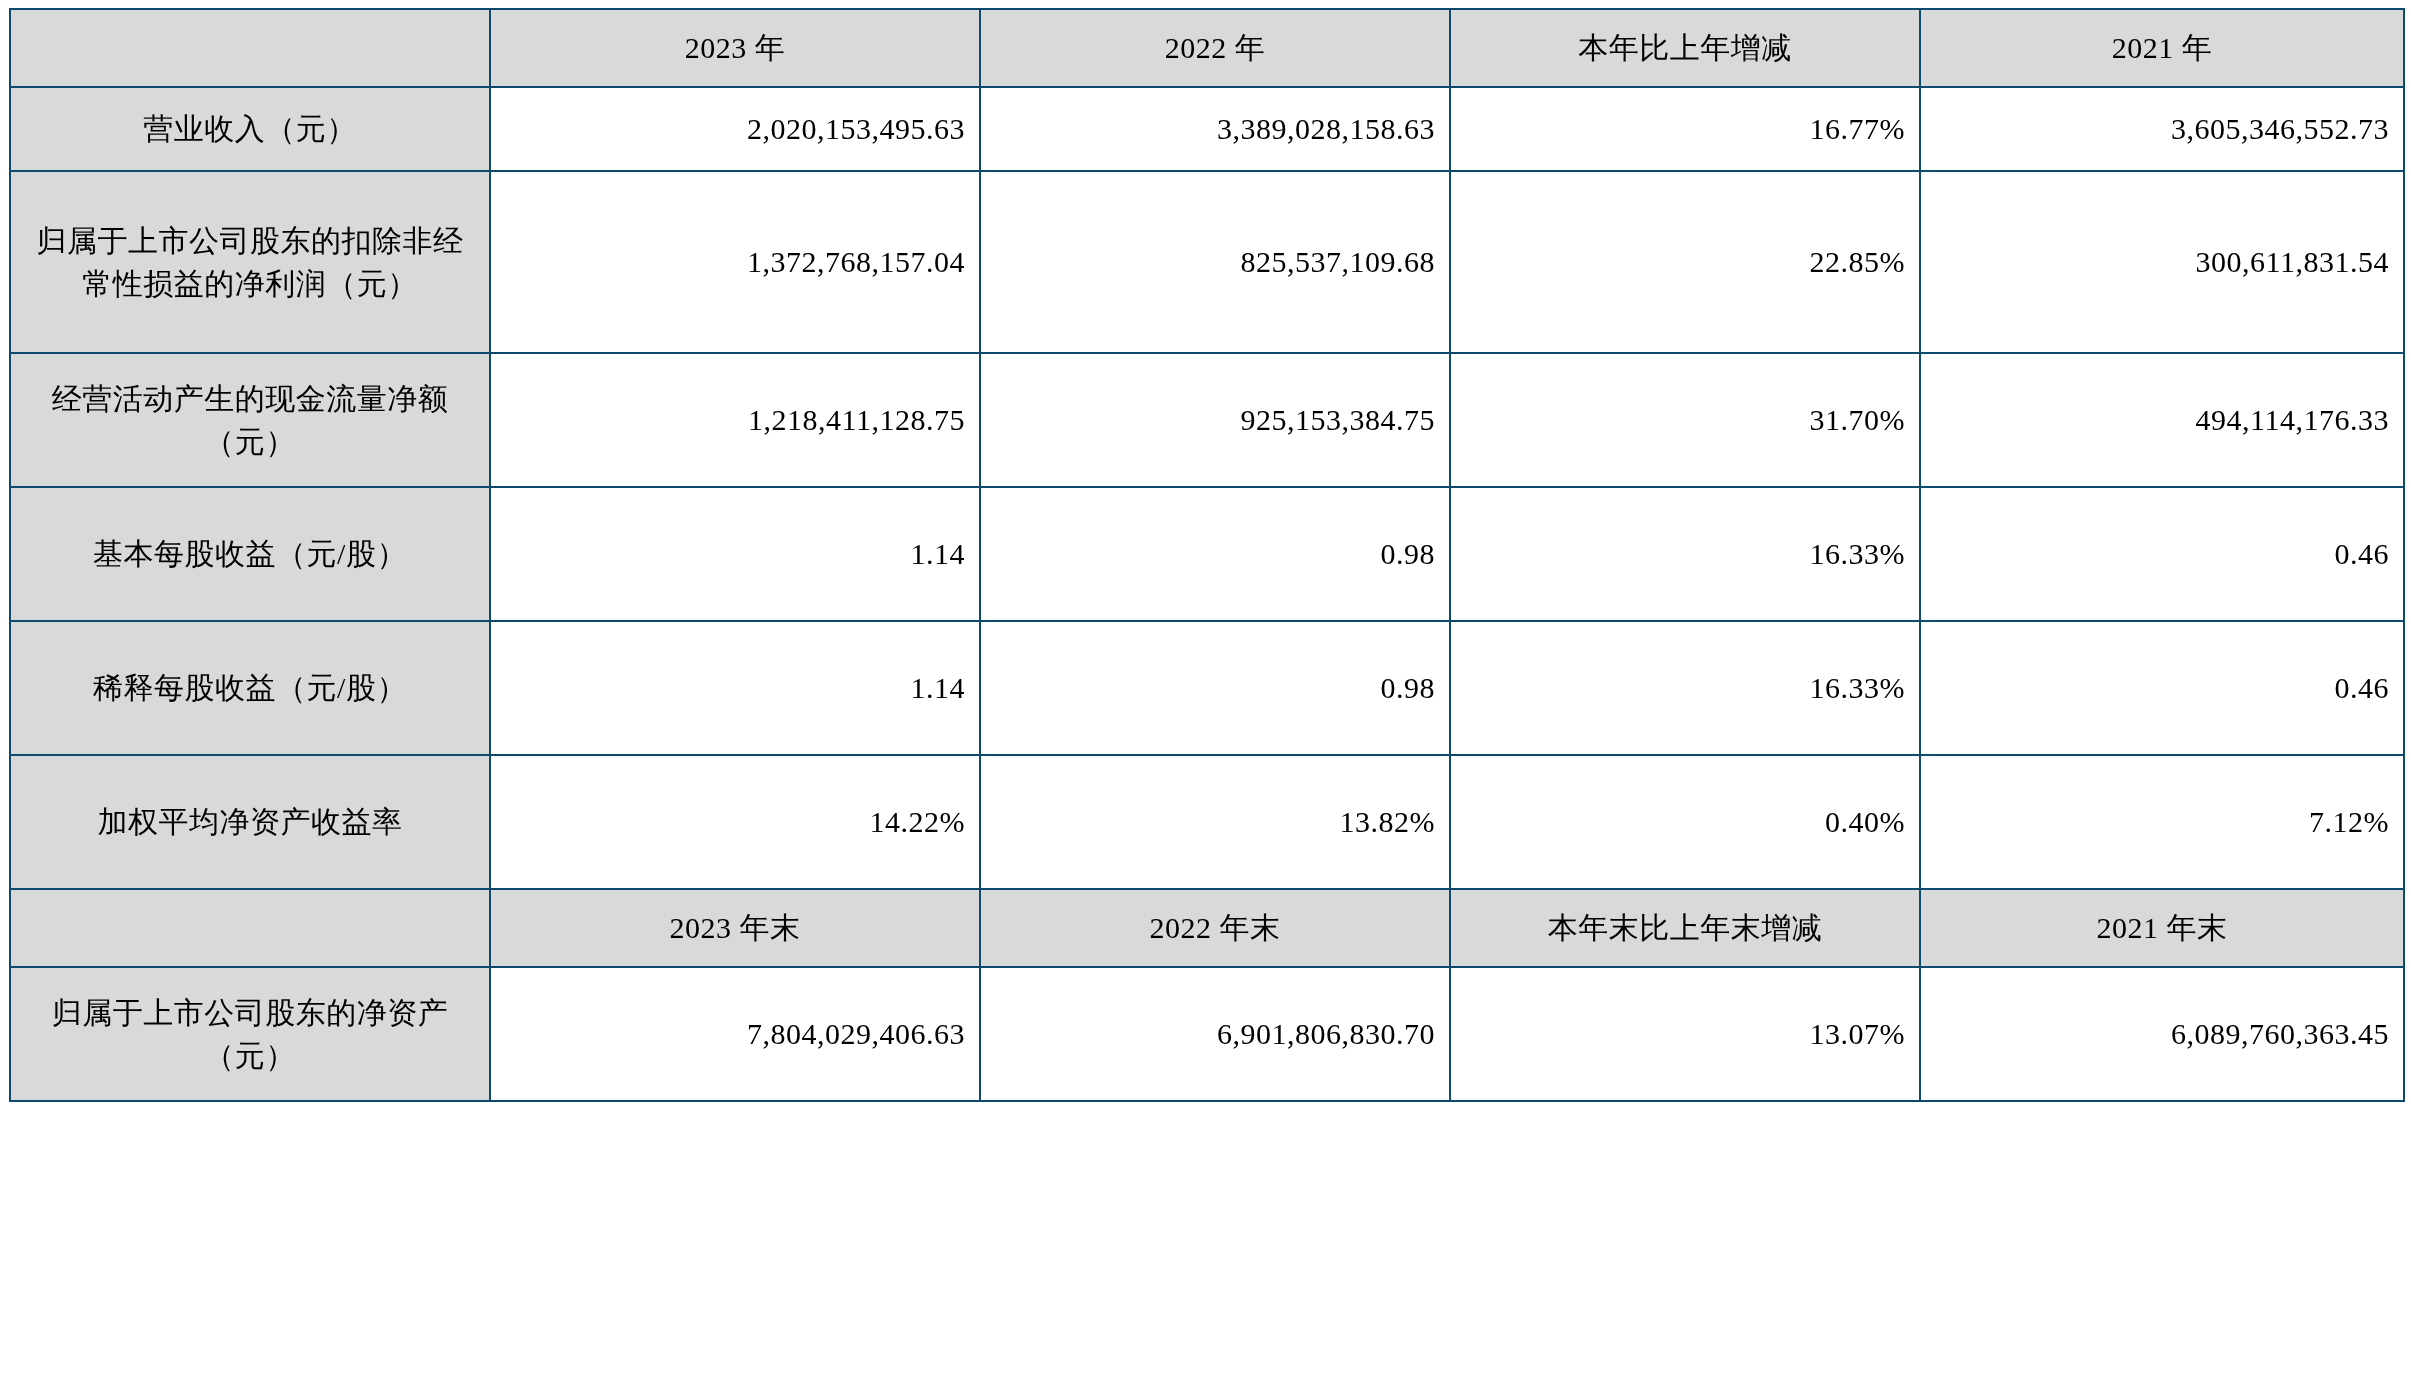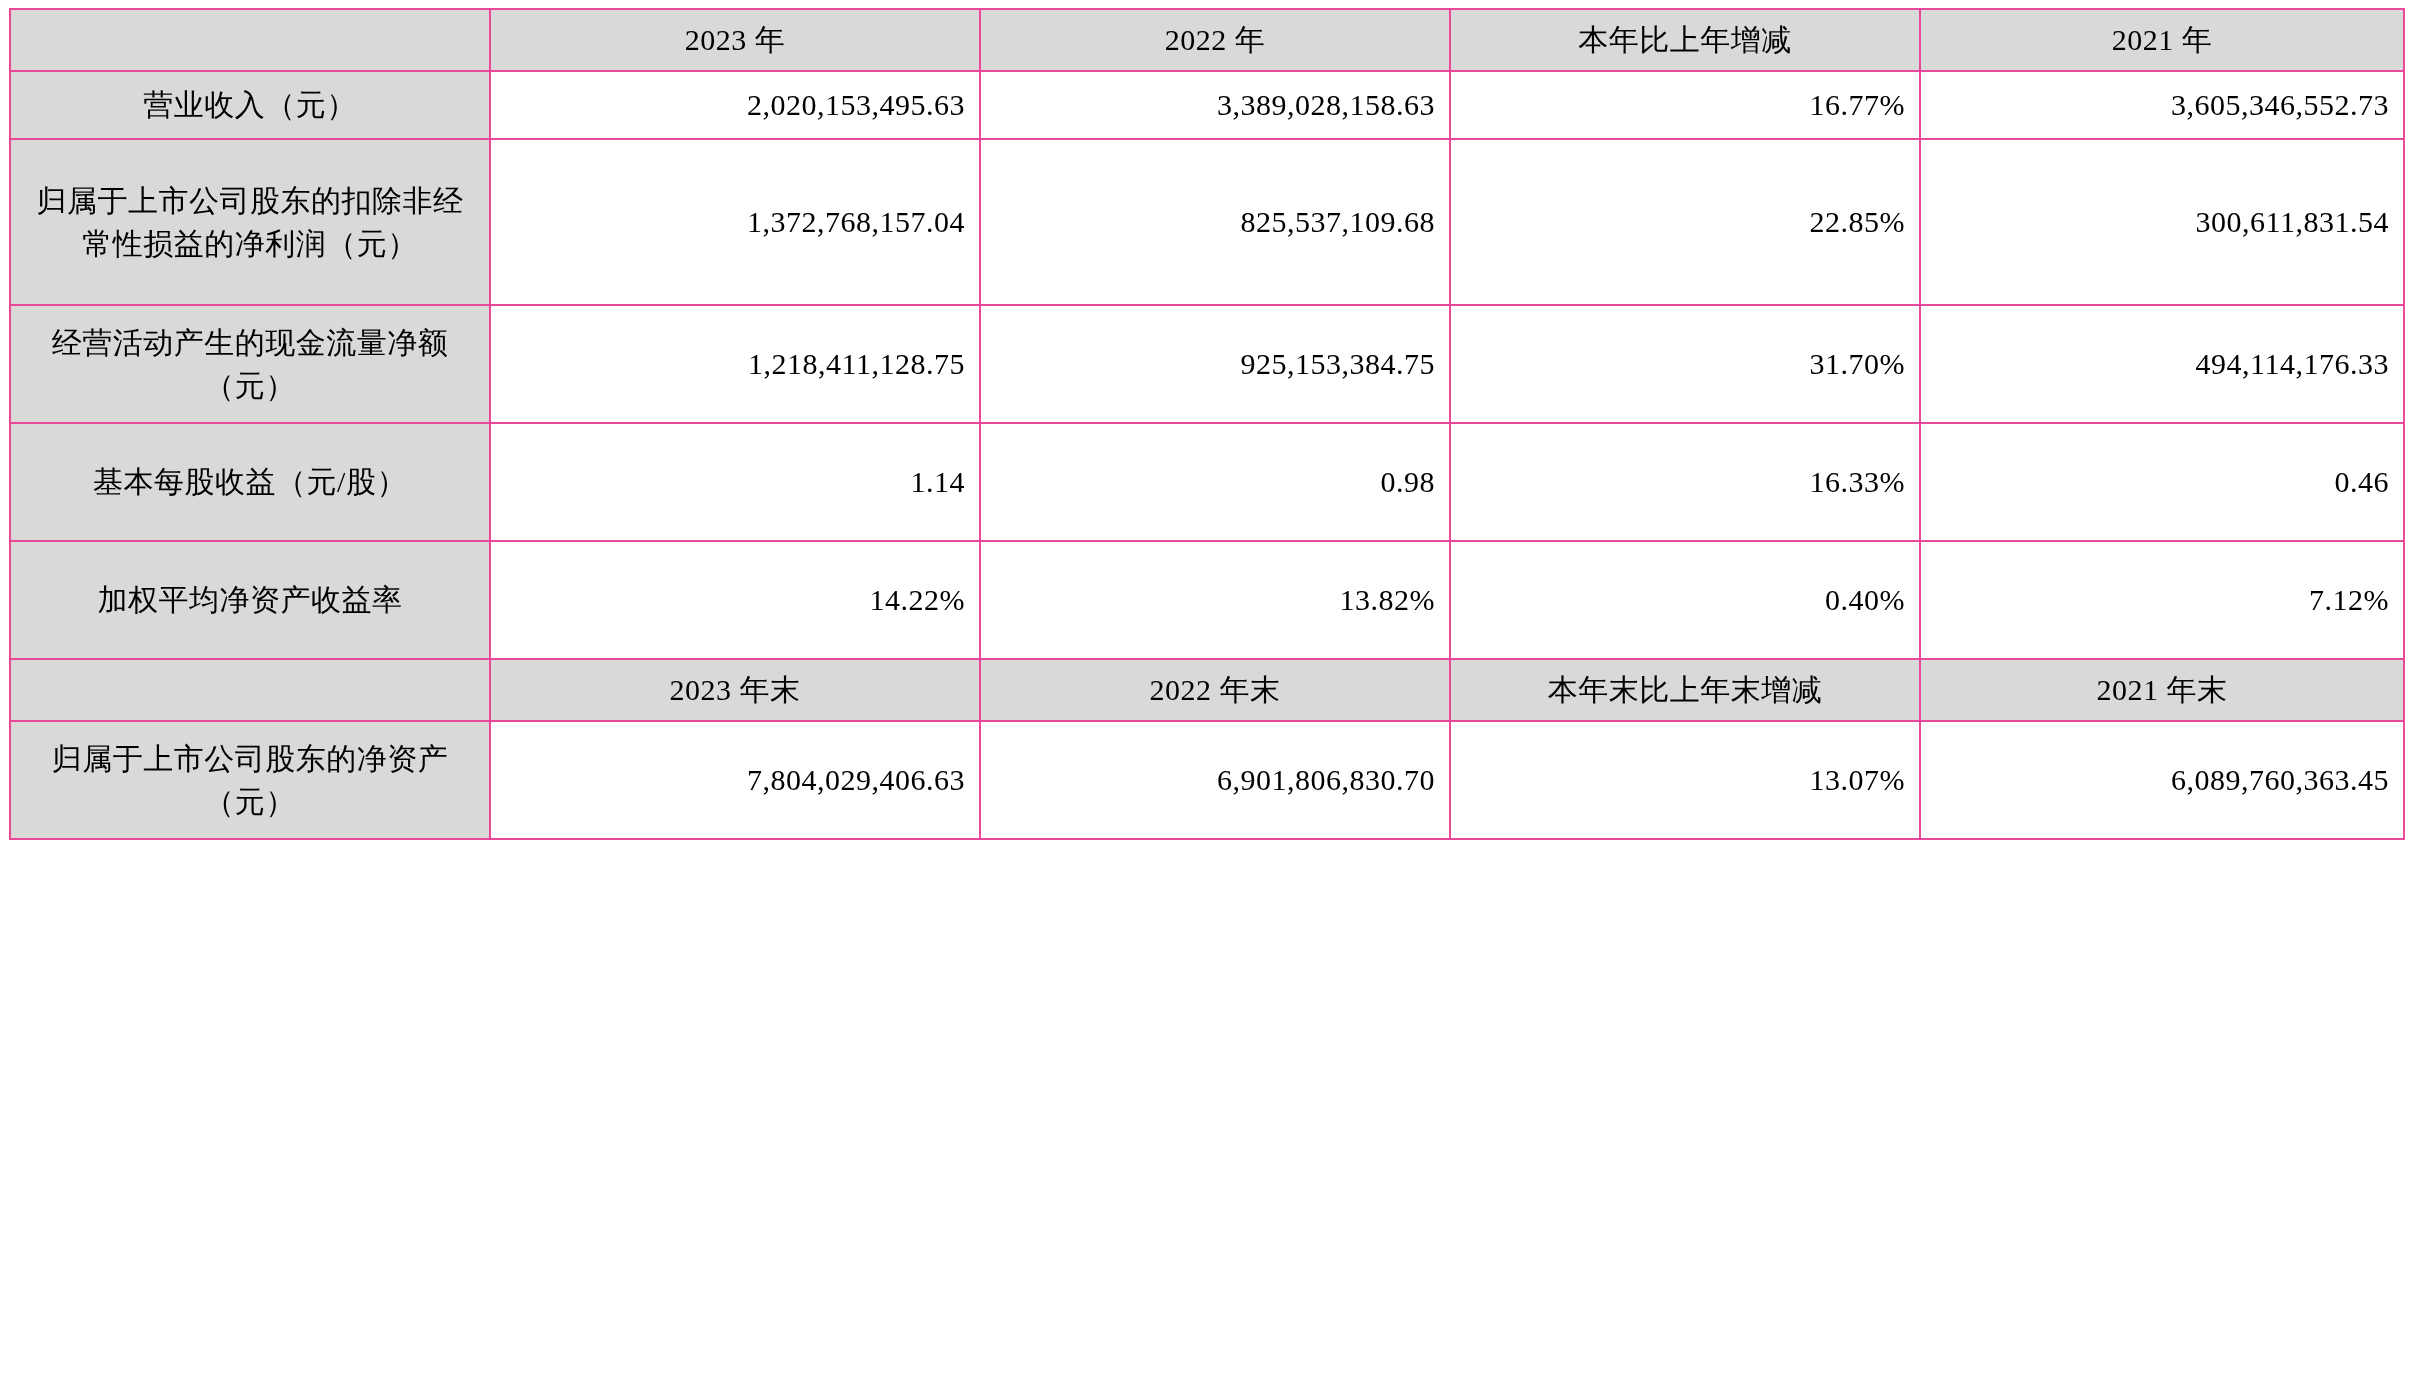--- a/index.html
+++ b/index.html
@@ -27,22 +27,22 @@
     margin-left: 9px;
     margin-top: 8px;
   }
   table.fin-table col.c-label { width: 480px; }
   table.fin-table col.c-y1 { width: 490px; }
   table.fin-table col.c-y2 { width: 470px; }
   table.fin-table col.c-chg { width: 470px; }
   table.fin-table col.c-y3 { width: 484px; }
 
   table.fin-table td {
-    border: 2px solid #ec4899;
-    padding: 2px 14px;
+    border: 2px solid #0c4a6e;
+    padding: 10px 14px;
     font-size: 30px;
     line-height: 1.45;
     vertical-align: middle;
     letter-spacing: 0.5px;
   }
   td.label-cell {
     background: #d9d9d9;
     text-align: center;
     padding-left: 18px;
     padding-right: 10px;
@@ -113,20 +113,27 @@
       </tr>
 
       <tr class="tall-2">
         <td class="label-cell">基本每股收益（元/股）</td>
         <td class="num-cell">1.14</td>
         <td class="num-cell">0.98</td>
         <td class="num-cell">16.33%</td>
         <td class="num-cell">0.46</td>
       </tr>
 
+      <tr class="tall-2">
+        <td class="label-cell">稀释每股收益（元/股）</td>
+        <td class="num-cell">1.14</td>
+        <td class="num-cell">0.98</td>
+        <td class="num-cell">16.33%</td>
+        <td class="num-cell">0.46</td>
+      </tr>
 
       <tr class="tall-2">
         <td class="label-cell">加权平均净资产收益率</td>
         <td class="num-cell">14.22%</td>
         <td class="num-cell">13.82%</td>
         <td class="num-cell">0.40%</td>
         <td class="num-cell">7.12%</td>
       </tr>
 
       <tr class="section-row">

